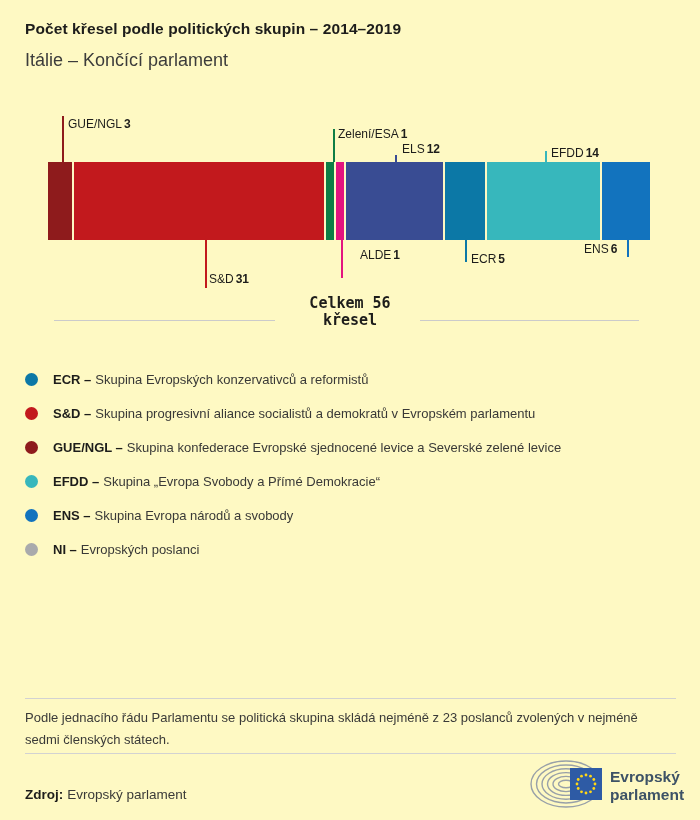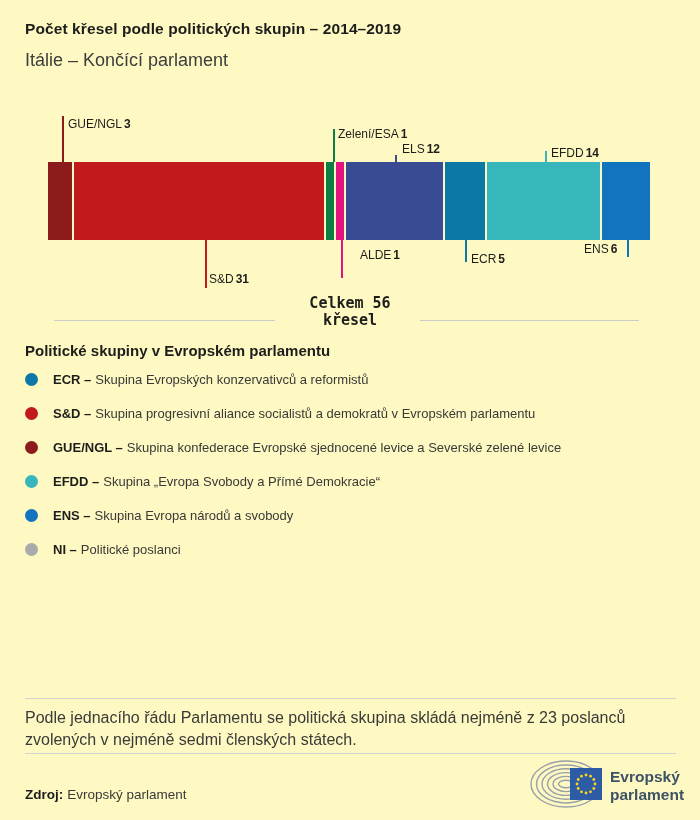--- a/index.html
+++ b/index.html
@@ -67,21 +67,21 @@
   .legend { position:absolute; left:25px; top:369px; width:660px; }
   .l-row { position:relative; height:22px; margin-bottom:12px; padding-left:28px; font-size:13px; line-height:22px; }
   .dot { position:absolute; left:0; top:4px; width:13px; height:13px; border-radius:50%; }
   .l-abbr { font-weight:700; margin-right:4px; color:#1d1d1b; }
   .l-desc { font-weight:400; color:#393937; }
 
   
   .rule { position:absolute; left:25px; width:651px; height:1px; background:#d2d2d2; }
   .rule.r1 { top:698px; }
   .rule.r2 { top:753px; }
-  .footnote { position:absolute; left:25px; top:707px; width:620px; font-size:16px; line-height:22px; color:#3a3a38; }
+  .footnote { position:absolute; left:25px; top:707px; width:620px; font-size:13px; line-height:22px; color:#3a3a38; }
   .source { position:absolute; left:25px; top:787px; font-size:13.5px; color:#3a3a38; }
   .source b { color:#1d1d1b; margin-right:4px; }
   .logo { position:absolute; left:528px; top:757px; }
 </style>
 </head>
 <body>
 
 <div class="page">
 
   <div class="title">Počet křesel podle politických skupin – 2014–2019</div>
@@ -133,21 +133,20 @@
     </div>
   </div>
 
   <div class="total">
     <span class="total-rule left"></span>
     <span class="total-rule right"></span>
     <div class="total-line1">Celkem 56</div>
     <div class="total-line2">křesel</div>
   </div>
 
-  <div class="legend-head">Politické skupiny v Evropském parlamentu</div>
 
   <div class="legend">
     <div class="l-row">
       <span class="dot" style="background: rgb(12, 120, 166);"></span>
       <span class="l-abbr">ECR –</span><span class="l-desc">Skupina Evropských konzervativců a reformistů</span>
     </div>
     <div class="l-row">
       <span class="dot" style="background: rgb(194, 25, 29);"></span>
       <span class="l-abbr">S&amp;D –</span><span class="l-desc">Skupina progresivní aliance socialistů a demokratů v Evropském parlamentu</span>
     </div>
@@ -158,21 +157,21 @@
     <div class="l-row">
       <span class="dot" style="background: rgb(55, 183, 188);"></span>
       <span class="l-abbr">EFDD –</span><span class="l-desc">Skupina „Evropa Svobody a Přímé Demokracie“</span>
     </div>
     <div class="l-row">
       <span class="dot" style="background: rgb(18, 115, 190);"></span>
       <span class="l-abbr">ENS –</span><span class="l-desc">Skupina Evropa národů a svobody</span>
     </div>
     <div class="l-row">
       <span class="dot" style="background: rgb(169, 170, 172);"></span>
-      <span class="l-abbr">NI –</span><span class="l-desc">Politické poslanci</span>
+      <span class="l-abbr">NI –</span><span class="l-desc">Evropských poslanci</span>
     </div>
   </div>
 
   <div class="rule r1"></div>
   <p class="footnote">Podle jednacího řádu Parlamentu se politická skupina skládá nejméně z 23 poslanců zvolených v nejméně sedmi členských státech.</p>
   <div class="rule r2"></div>
 
   <div class="source">
     <b>Zdroj:</b><span>Evropský parlament</span>
   </div>

